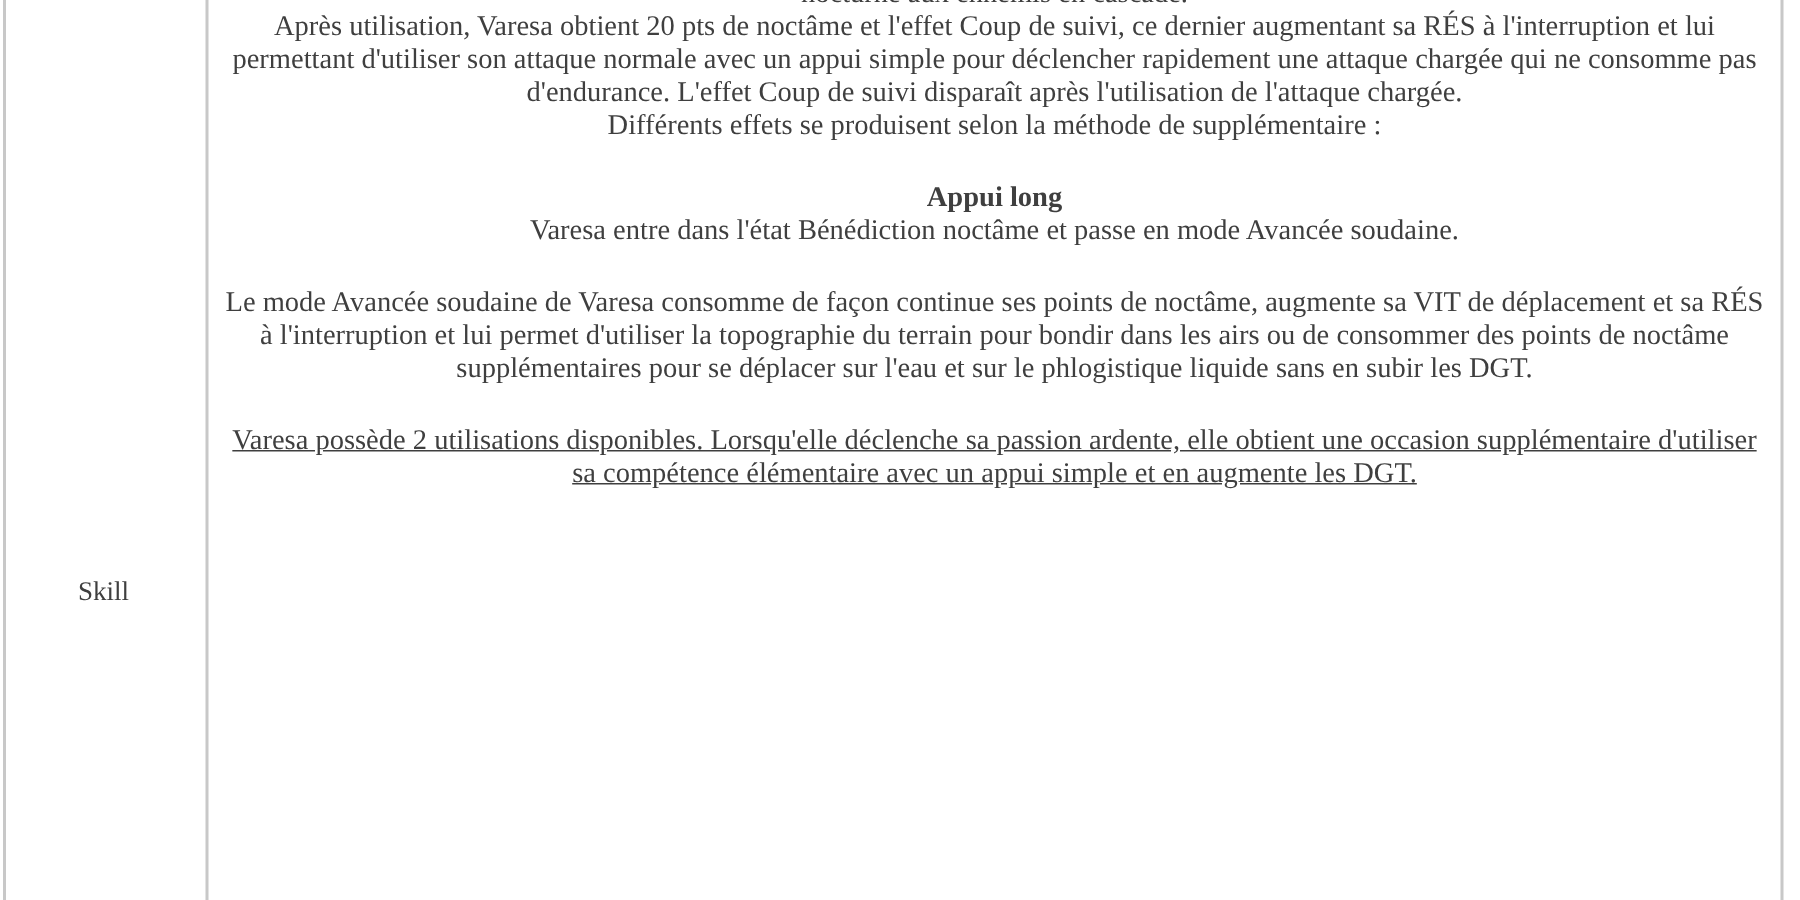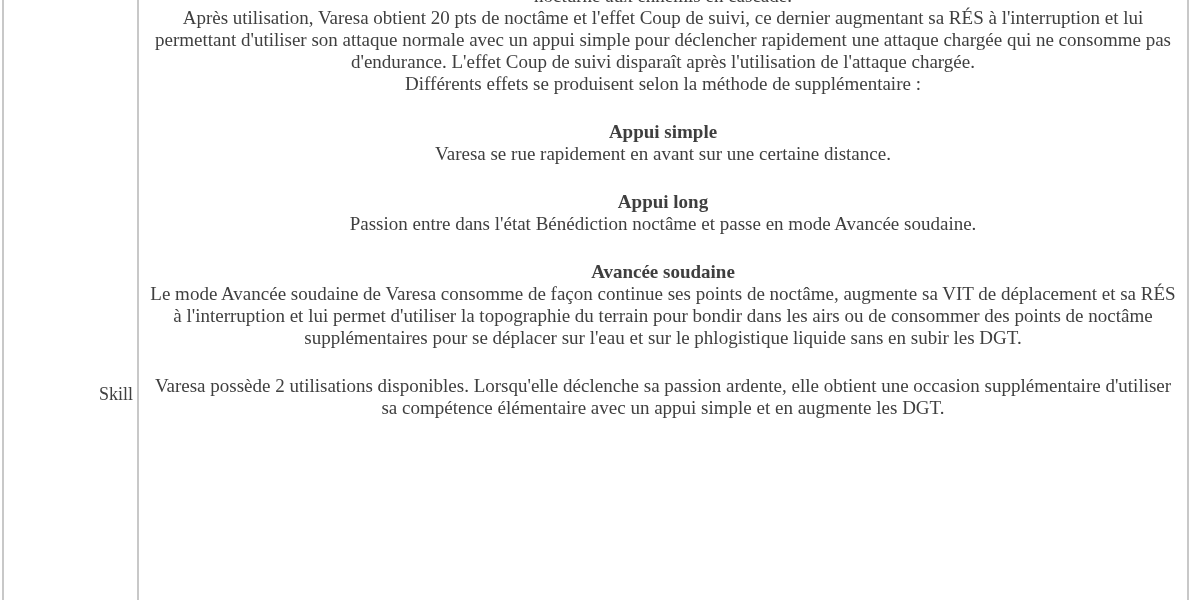--- a/index.html
+++ b/index.html
@@ -22,21 +22,21 @@
   }
   .vline.left   { left: 2px; }
   .vline.mid    { left: 137px; }
   .vline.right  { left: 1187px; }
 
   .skill-cell {
     position: absolute;
     left: 5px;
     top: 383px;
     width: 128px;
-    text-align: right;
+    text-align: center;
     font-size: 18px;
     line-height: 22px;
   }
   .skill-name {
     font-weight: bold;
     width: 96px;
     margin: 0 auto;
   }
 
   .desc-cell {
@@ -45,21 +45,21 @@
     top: -15px;
     width: 1034px;
     text-align: center;
     font-size: 19px;
     line-height: 22px;
   }
   .desc-cell p { margin: 0; }
   .clipped-line { margin-bottom: 4px; }
   .section { margin-top: 26px; }
   .section .heading { font-weight: bold; }
-  .charges { margin-top: 26px; }
+  .charges { margin-top: 26px; text-decoration: underline; }
 </style>
 </head>
 <body>
 
 <div class="screen">
 
   <div class="vline left"></div>
   <div class="vline mid"></div>
   <div class="vline right"></div>
 
@@ -68,32 +68,27 @@
   </div>
 
   <div class="desc-cell">
 
     <p class="clipped-line">nocturne aux ennemis en cascade.</p>
 
     <p>Après utilisation, Varesa obtient 20 pts de noctâme et l'effet Coup de suivi, ce dernier augmentant sa RÉS à l'interruption et lui permettant d'utiliser son attaque normale avec un appui simple pour déclencher rapidement une attaque chargée qui ne consomme pas d'endurance. L'effet Coup de suivi disparaît après l'utilisation de l'attaque chargée.</p>
 
     <p>Différents effets se produisent selon la méthode de supplémentaire :</p>
 
+
     <div class="section">
-      <p class="heading">Appui simple</p>
-      <p>Varesa se rue rapidement en avant sur une certaine distance.</p>
+      <p class="heading">Appui long</p>
+      <p>Varesa entre dans l'état Bénédiction noctâme et passe en mode Avancée soudaine.</p>
     </div>
 
     <div class="section">
-      <p class="heading">Appui long</p>
-      <p>Passion entre dans l'état Bénédiction noctâme et passe en mode Avancée soudaine.</p>
-    </div>
-
-    <div class="section">
-      <p class="heading">Avancée soudaine</p>
       <p>Le mode Avancée soudaine de Varesa consomme de façon continue ses points de noctâme, augmente sa VIT de déplacement et sa RÉS à l'interruption et lui permet d'utiliser la topographie du terrain pour bondir dans les airs ou de consommer des points de noctâme supplémentaires pour se déplacer sur l'eau et sur le phlogistique liquide sans en subir les DGT.</p>
     </div>
 
     <div class="section">
     </div>
 
     <p class="charges">Varesa possède 2 utilisations disponibles. Lorsqu'elle déclenche sa passion ardente, elle obtient une occasion supplémentaire d'utiliser sa compétence élémentaire avec un appui simple et en augmente les DGT.</p>
 
   </div>
 

